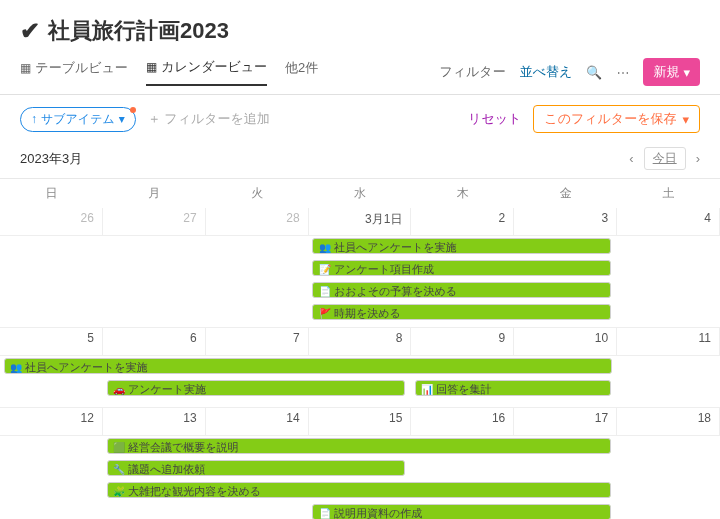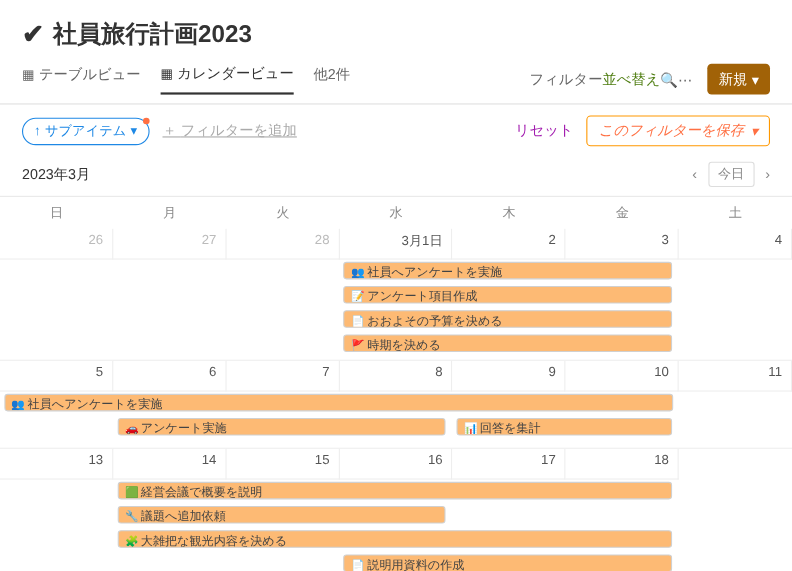--- a/index.html
+++ b/index.html
@@ -6,42 +6,42 @@
 body { font-family: -apple-system, "Hiragino Kaku Gothic ProN", Meiryo, sans-serif; font-size: 13px; color: #333; background: #fff; width: 720px; height: 519px; overflow: hidden; }
 .hdr { padding: 16px 20px 8px; }
 .title { font-size: 22px; font-weight: bold; display: flex; align-items: center; gap: 8px; }
 .check { font-size: 24px; }
 .toolbar { padding: 4px 20px 8px; display: flex; align-items: center; border-bottom: 1px solid #e0e0e0; }
 .views { display: flex; gap: 18px; }
 .view { color: #666; cursor: pointer; padding-bottom: 8px; display: flex; align-items: center; gap: 4px; }
 .view.active { color: #333; border-bottom: 2px solid #333; font-weight: 500; }
 .vicon { font-size: 12px; }
 .spacer { flex: 1; }
-.tool { color: #666; margin-left: 0; cursor: pointer; font-size: 13px; }
-.new-btn { background: #a16207; color: #fff; padding: 5px 10px; border-radius: 4px; margin-left: 14px; cursor: pointer; display: flex; align-items: center; gap: 4px; font-size: 13px; }
+.tool { color: #666; margin-left: 14px; cursor: pointer; font-size: 13px; }
+.new-btn { background: #ec4899; color: #fff; padding: 5px 10px; border-radius: 4px; margin-left: 14px; cursor: pointer; display: flex; align-items: center; gap: 4px; font-size: 13px; }
 .subbar { padding: 10px 20px; display: flex; align-items: center; gap: 12px; }
 .subitem-btn { border: 1px solid #1e88e5; color: #1e88e5; padding: 3px 10px; border-radius: 14px; cursor: pointer; font-size: 12px; display: flex; align-items: center; gap: 4px; position: relative; }
 .dot-badge { width: 6px; height: 6px; background: #ff7043; border-radius: 50%; position: absolute; top: -1px; right: -1px; }
-.addfilter { color: #aaa; font-size: 13px; text-decoration: underline; }
+.addfilter { color: #aaa; font-size: 13px; }
 .reset { color: #a21caf; }
-.savefilter { border: 1px solid #ff9800; color: #ff7043; padding: 4px 10px; border-radius: 4px; cursor: pointer; display: flex; align-items: center; gap: 6px; font-size: 13px; font-style: italic; }
+.savefilter { border: 1px solid #ff9800; color: #ff7043; padding: 4px 10px; border-radius: 4px; cursor: pointer; display: flex; align-items: center; gap: 6px; font-size: 13px; }
 .month-row { padding: 4px 20px 8px; display: flex; align-items: center; gap: 44px; }
 .month-label { font-size: 13px; color: #333; }
 .nav { display: flex; align-items: center; gap: 10px; color: #888; }
 .nav span { cursor: pointer; }
-.today { border: 1px solid #ddd; padding: 2px 8px; border-radius: 3px; font-size: 12px; }
+.today { border: 1px solid #ddd; padding: 2px 8px; border-radius: 3px; font-size: 12px; text-decoration: underline; }
 .cal { border-top: 1px solid #e8e8e8; }
 .dow { display: grid; grid-template-columns: repeat(7, 1fr); }
 .dow div { text-align: center; color: #888; font-size: 12px; padding: 6px 0; }
 .grid { display: grid; grid-template-columns: repeat(7, 1fr); position: relative; }
 .cell { border-right: 1px solid #eee; border-bottom: 1px solid #eee; min-height: 28px; position: relative; }
 .daynum { text-align: right; padding: 3px 8px; font-size: 12px; color: #555; }
 .daynum.out { color: #bbb; margin-left: 20px; }
 .events { position: relative; }
-.ev { position: absolute; background: #fdba74; border: 1px solid #d0d0d0; border-radius: 3px; font-size: 11px; padding: 2px 6px; white-space: nowrap; overflow: hidden; text-overflow: ellipsis; height: 16px; line-height: 15px; color: #444; }
+.ev { position: absolute; background: #84cc16; border: 1px solid #d0d0d0; border-radius: 3px; font-size: 11px; padding: 2px 6px; white-space: nowrap; overflow: hidden; text-overflow: ellipsis; height: 16px; line-height: 15px; color: #444; font-family: Liberation Mono, monospace; }
 .eicon { font-size: 10px; margin-right: 2px; }
 </style>
 </head>
 <body>
 
 <div class="hdr">
   <div class="title">
     <span class="check">✔</span>
     <span>社員旅行計画2023</span>
   </div>
@@ -56,21 +56,21 @@
     <div class="view active">
       <span class="vicon">▦</span>
       <span>カレンダービュー</span>
     </div>
     <div class="view">
       <span>他2件</span>
     </div>
   </div>
   <div class="spacer"></div>
   <span class="tool">フィルター</span>
-  <span class="tool" style="color:#4d7c0f">並べ替え</span>
+  <span class="tool" style="color:#0369a1">並べ替え</span>
   <span class="tool">🔍</span>
   <span class="tool">⋯</span>
   <div class="new-btn">
     <span>新規</span>
     <span>▾</span>
   </div>
 </div>
 
 <div class="subbar">
   <div class="subitem-btn">
@@ -163,20 +163,23 @@
       </div>
   </div>
   <div class="events" style="height:52px;border-bottom:1px solid #eee">
     <div class="ev" style="left:0.5%;width:84.5%;top:2px"><span class="eicon">👥</span><span>社員へアンケートを実施</span></div>
     <div class="ev" style="left:14.8%;width:41.5%;top:24px"><span class="eicon">🚗</span><span>アンケート実施</span></div>
     <div class="ev" style="left:57.6%;width:27.3%;top:24px"><span class="eicon">📊</span><span>回答を集計</span></div>
   </div>
 
   <div class="grid">
     <div class="cell">
+        <div class="daynum">12</div>
+      </div>
+    <div class="cell">
         <div class="daynum">13</div>
       </div>
     <div class="cell">
         <div class="daynum">14</div>
       </div>
     <div class="cell">
         <div class="daynum">15</div>
       </div>
     <div class="cell">
         <div class="daynum">16</div>

